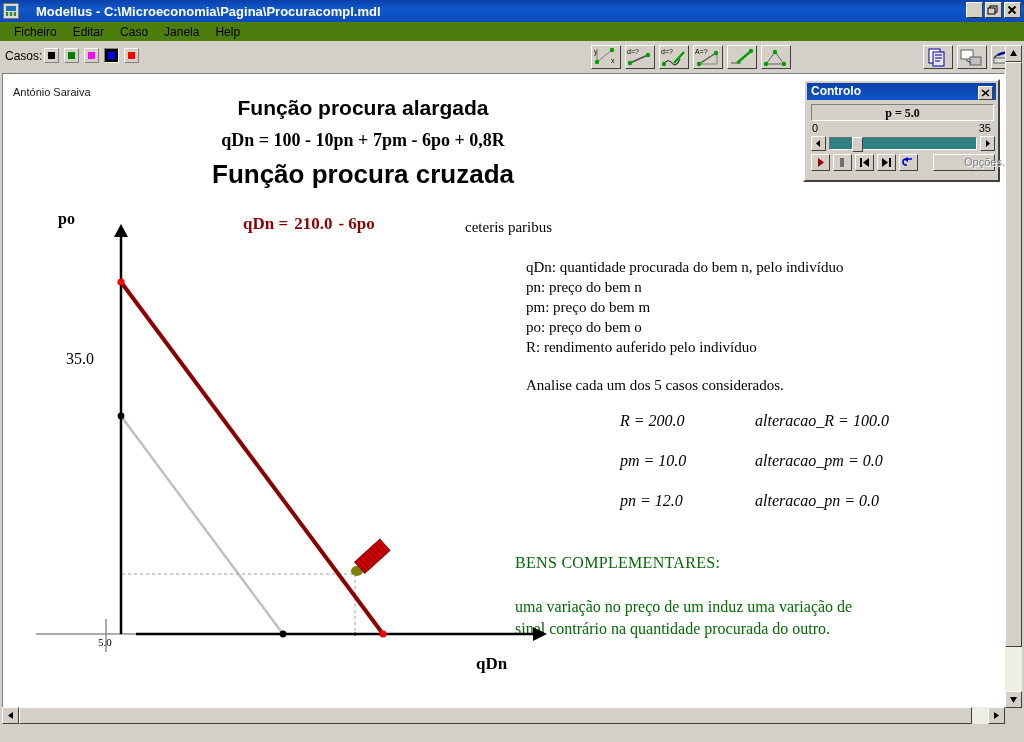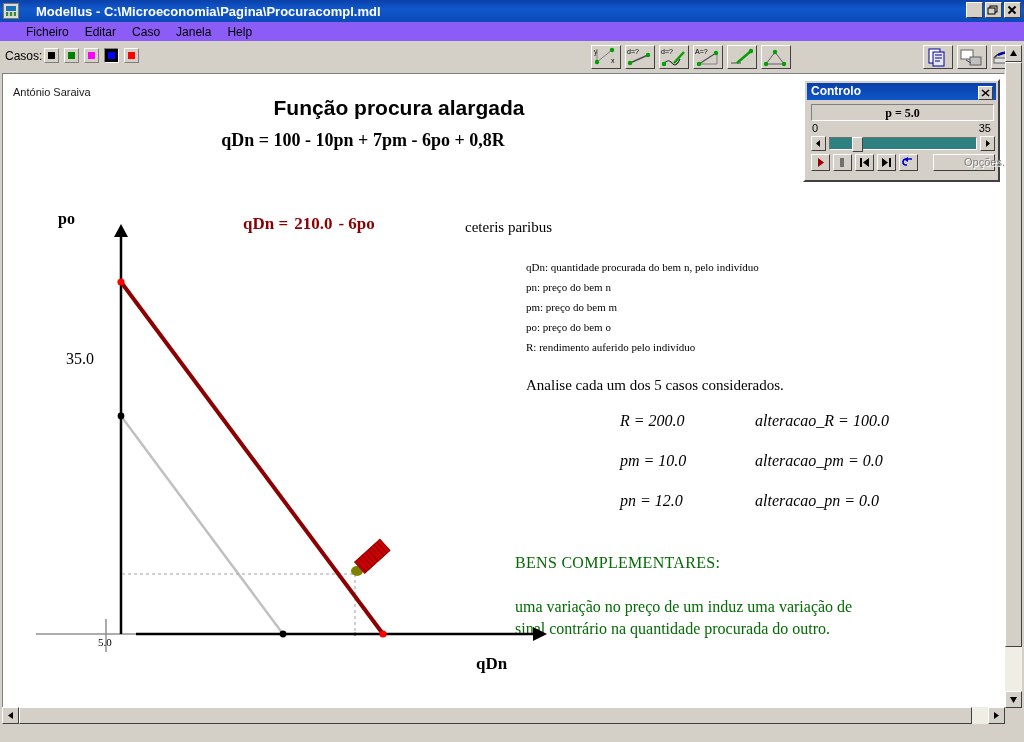--- a/index.html
+++ b/index.html
@@ -42,21 +42,21 @@
     border-right:1px solid #404040;border-bottom:1px solid #404040;
     position:relative;box-sizing:border-box;
     font-size:10px;color:#000;line-height:14px;text-align:center;font-family:"Liberation Sans",sans-serif;
   }
   .tb-btn b{position:absolute;left:0;right:0;top:0;font-weight:bold;font-size:11px;}
   .tb-min b{top:2px;}
 
   
   .menubar{
     position:absolute;left:0;top:22px;width:1024px;height:19px;
-    background:#8b5cf6;display:flex;align-items:center;padding-left:18px;box-sizing:border-box;
+    background:#4d7c0f;display:flex;align-items:center;padding-left:6px;box-sizing:border-box;
   }
   .menu-item{
     font-size:12px;color:#000;padding:1px 8px;cursor:default;
     font-family:"Liberation Sans", sans-serif;
   }
 
   
   .toolbar{
     position:absolute;left:0;top:41px;width:1024px;height:32px;
     background:#d4d0c8;box-sizing:border-box;
@@ -89,33 +89,33 @@
     border-top:1px solid #808080;border-left:1px solid #808080;
     border-right:1px solid #ffffff;border-bottom:1px solid #ffffff;
     box-sizing:border-box;overflow:hidden;
   }
   .doc-frame{position:absolute;left:0;top:0;width:1001px;height:633px;}
 
   .author{position:absolute;left:10px;top:12px;font-size:11px;color:#1a1a1a;
     font-family:"Liberation Sans",sans-serif;}
 
   .h1a{position:absolute;left:0;top:22px;width:720px;text-align:center;
-    font-size:21px;font-weight:bold;color:#000;font-family:"Liberation Sans",sans-serif;padding-left:36px;}
+    font-size:21px;font-weight:bold;color:#000;font-family:"Liberation Sans",sans-serif;}
   .eqn-top{position:absolute;left:0;top:56px;width:720px;text-align:center;
     font-size:18px;font-weight:bold;color:#000;font-family:"Liberation Serif",serif;}
   .h1b{position:absolute;left:0;top:85px;width:720px;text-align:center;
     font-size:26px;font-weight:bold;color:#000;font-family:"Liberation Sans",sans-serif;}
 
   .eqn-red{position:absolute;left:240px;top:140px;font-size:17px;font-weight:bold;
     color:#8b0000;font-family:"Liberation Serif",serif;white-space:nowrap;}
   .eqn-red .v{padding:0 6px;}
   .ceteris{position:absolute;left:462px;top:145px;font-size:15px;color:#000;
     font-family:"Liberation Serif",serif;}
 
-  .legend{position:absolute;left:523px;top:183px;font-size:11px;color:#000;
+  .legend{position:absolute;left:523px;top:183px;font-size:15px;color:#000;
     font-family:"Liberation Serif",serif;line-height:20px;white-space:nowrap;}
   .analise{position:absolute;left:523px;top:303px;font-size:15px;color:#000;
     font-family:"Liberation Serif",serif;white-space:nowrap;}
 
   .params{position:absolute;left:617px;top:338px;font-family:"Liberation Serif",serif;
     font-style:italic;font-size:16px;color:#000;}
   .params .row{height:40px;white-space:nowrap;}
   .params .c1{display:inline-block;width:135px;}
   .params .c2{display:inline-block;}
 
@@ -353,20 +353,21 @@
     </div>
   </div>
 
   <div class="client">
     <div class="doc-frame">
 
       <div class="author">António Saraiva</div>
 
       <div class="h1a">Função procura alargada</div>
       <div class="eqn-top">qDn = 100 - 10pn + 7pm - 6po + 0,8R</div>
+      <div class="h1b">Função procura cruzada</div>
 
       <div class="eqn-red">
         <span>qDn =</span><span class="v">210.0</span><span>- 6po</span>
       </div>
       <div class="ceteris">ceteris paribus</div>
 
       <div class="legend">
         <div>qDn: quantidade procurada do bem n, pelo indivíduo</div>
         <div>pn: preço do bem n</div>
         <div>pm: preço do bem m</div>

